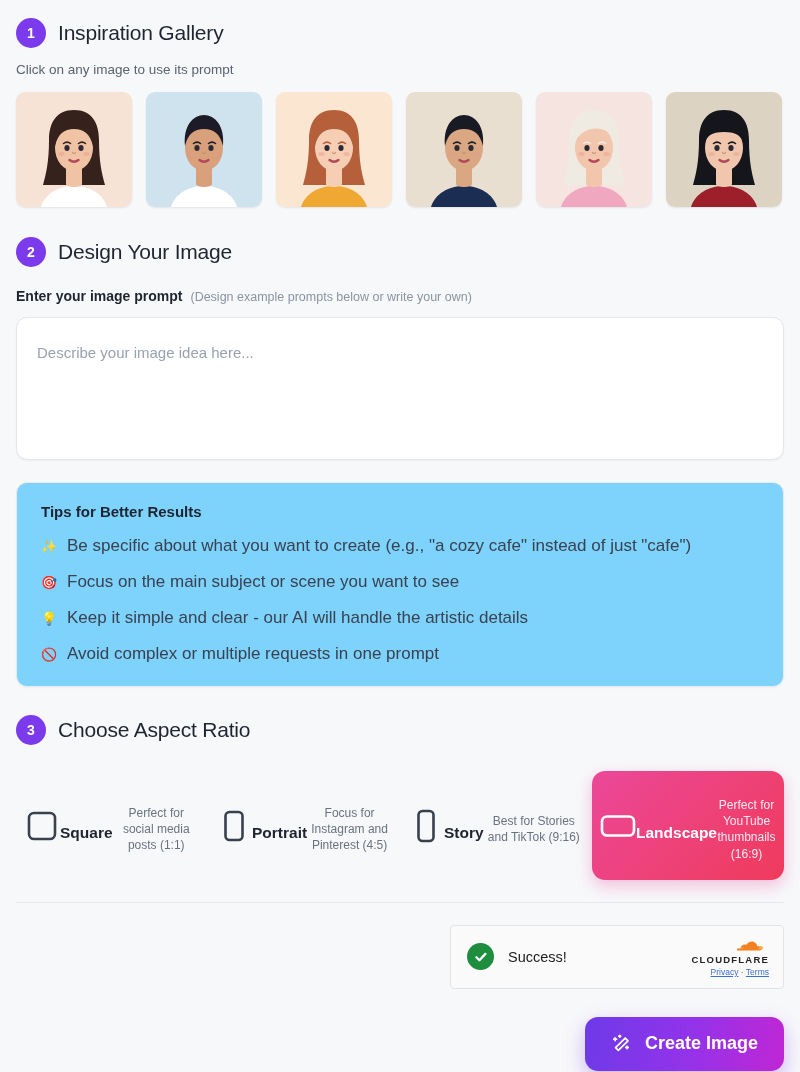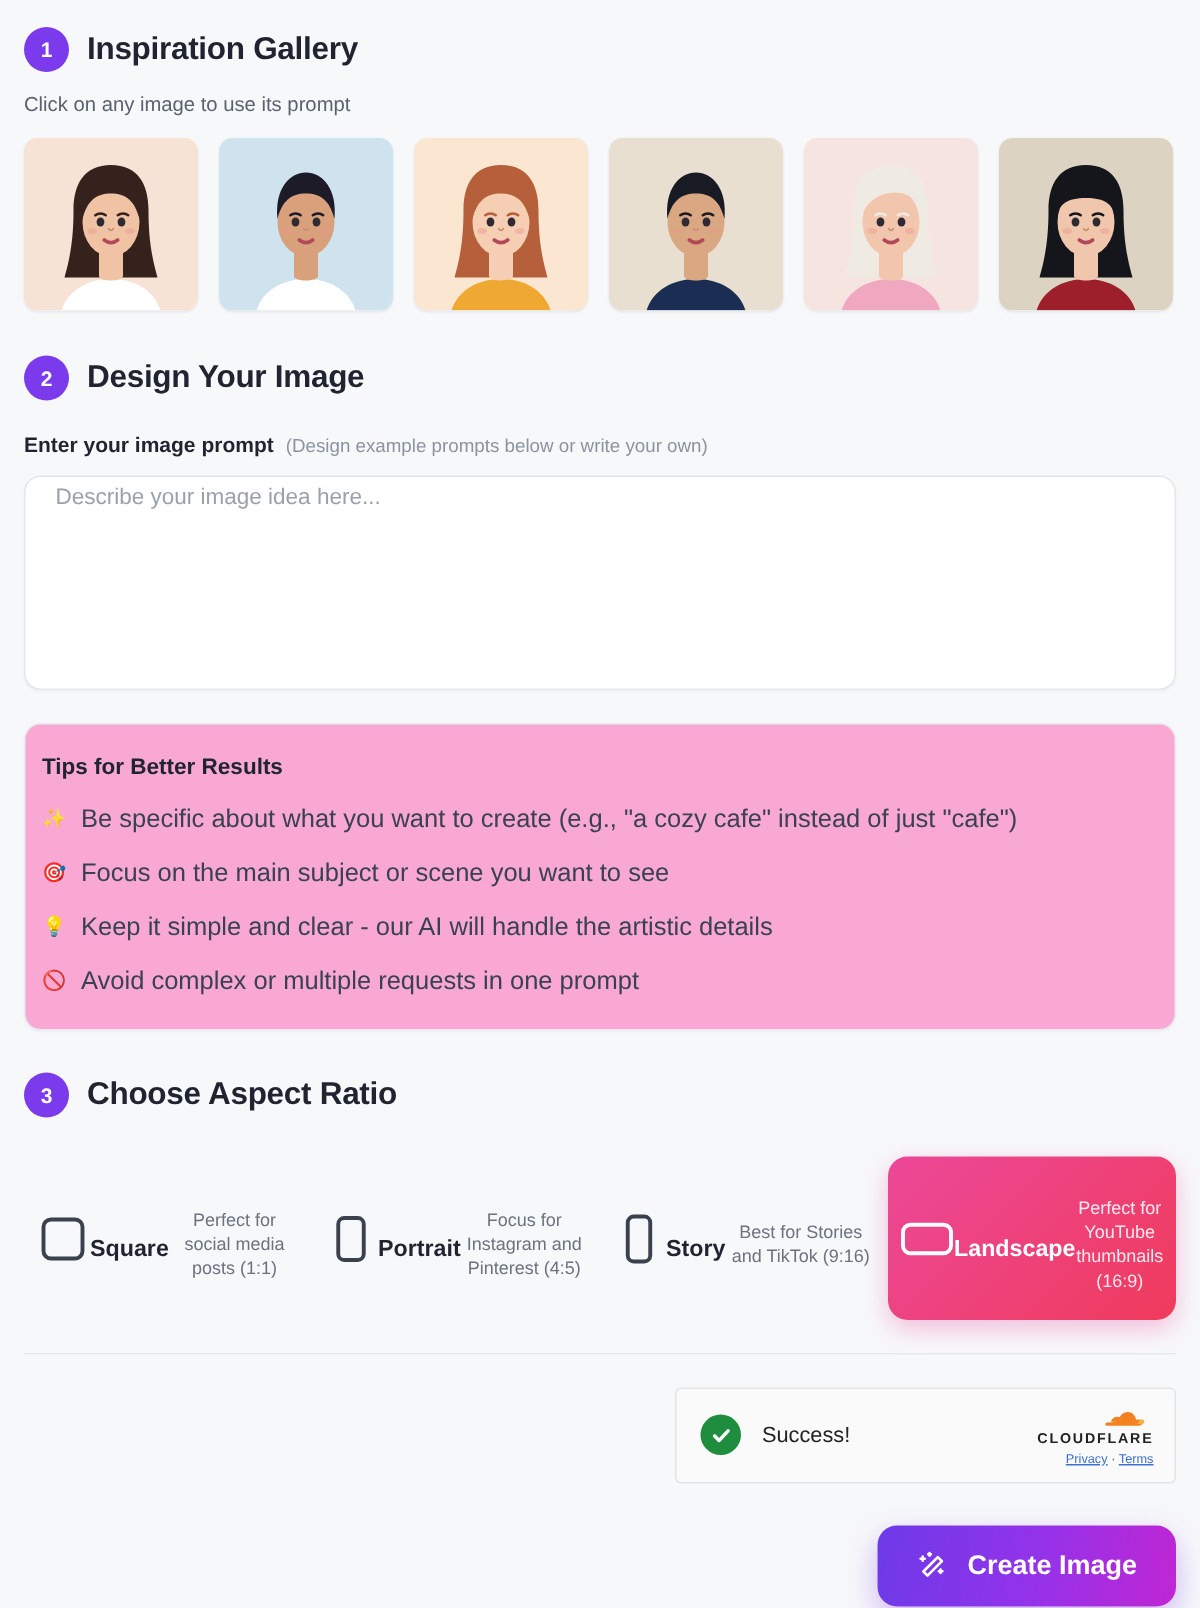--- a/index.html
+++ b/index.html
@@ -17,48 +17,48 @@
 
   
   .section-head { display: flex; align-items: center; gap: 12px; }
   .step-badge {
     width: 30px; height: 30px; border-radius: 50%;
     background: #7c3aed; color: #fff;
     font-size: 14px; font-weight: 700;
     display: flex; align-items: center; justify-content: center;
     flex: none; line-height: 1;
   }
-  .section-title { font-size: 21px; font-weight: 700; letter-spacing: -0.2px; color: #1f2430; }
+  .section-title { font-size: 21px; font-weight: 400; letter-spacing: -0.2px; color: #1f2430; }
   .section-sub { font-size: 13.5px; color: #5a6270; margin-top: 14px; }
 
   
   .gallery { display: flex; gap: 14px; margin-top: 15px; }
   .gal-card {
     width: 116px; height: 115px; border-radius: 9px;
     overflow: hidden; position: relative; flex: none;
     box-shadow: 0 1px 2px rgba(16,24,40,.09);
   }
   .gal-card svg { display: block; width: 100%; height: 100%; }
 
   
   .design-label-row { margin-top: 21px; display: flex; align-items: baseline; gap: 8px; }
   .design-label { font-size: 14px; font-weight: 700; color: #1f2430; }
   .design-hint { font-size: 12.5px; color: #8b93a1; }
 
   .prompt-box {
     margin-top: 13px; height: 143px; background: #fff;
     border: 1px solid #e3e6ec; border-radius: 11px;
-    padding: 5px 20px; font-size: 15px; color: #9aa1ad;
+    padding: 26px 20px; font-size: 15px; color: #9aa1ad;
     box-shadow: 0 1px 2px rgba(16,24,40,.04);
   }
 
   
   .tips-card {
-    margin-top: 22px; background: #f9a8d4; border: 1px solid #e8eaef;
-    border-radius: 11px; padding: 20px 11px 22px;
+    margin-top: 22px; background: #7dd3fc; border: 1px solid #e8eaef;
+    border-radius: 11px; padding: 20px 24px 22px;
     box-shadow: 0 1px 2px rgba(16,24,40,.04);
   }
   .tips-title { font-size: 15px; font-weight: 700; color: #1f2430; }
   .tip-row { display: flex; align-items: center; gap: 10px; margin-top: 16px; }
   .tip-emoji { font-size: 13px; width: 16px; text-align: center; flex: none;
                font-family: "DejaVu Sans", sans-serif; }
   .tip-text { font-size: 17px; color: #3a4151; }
 
   
   .ratios { display: flex; margin-top: 26px; }

